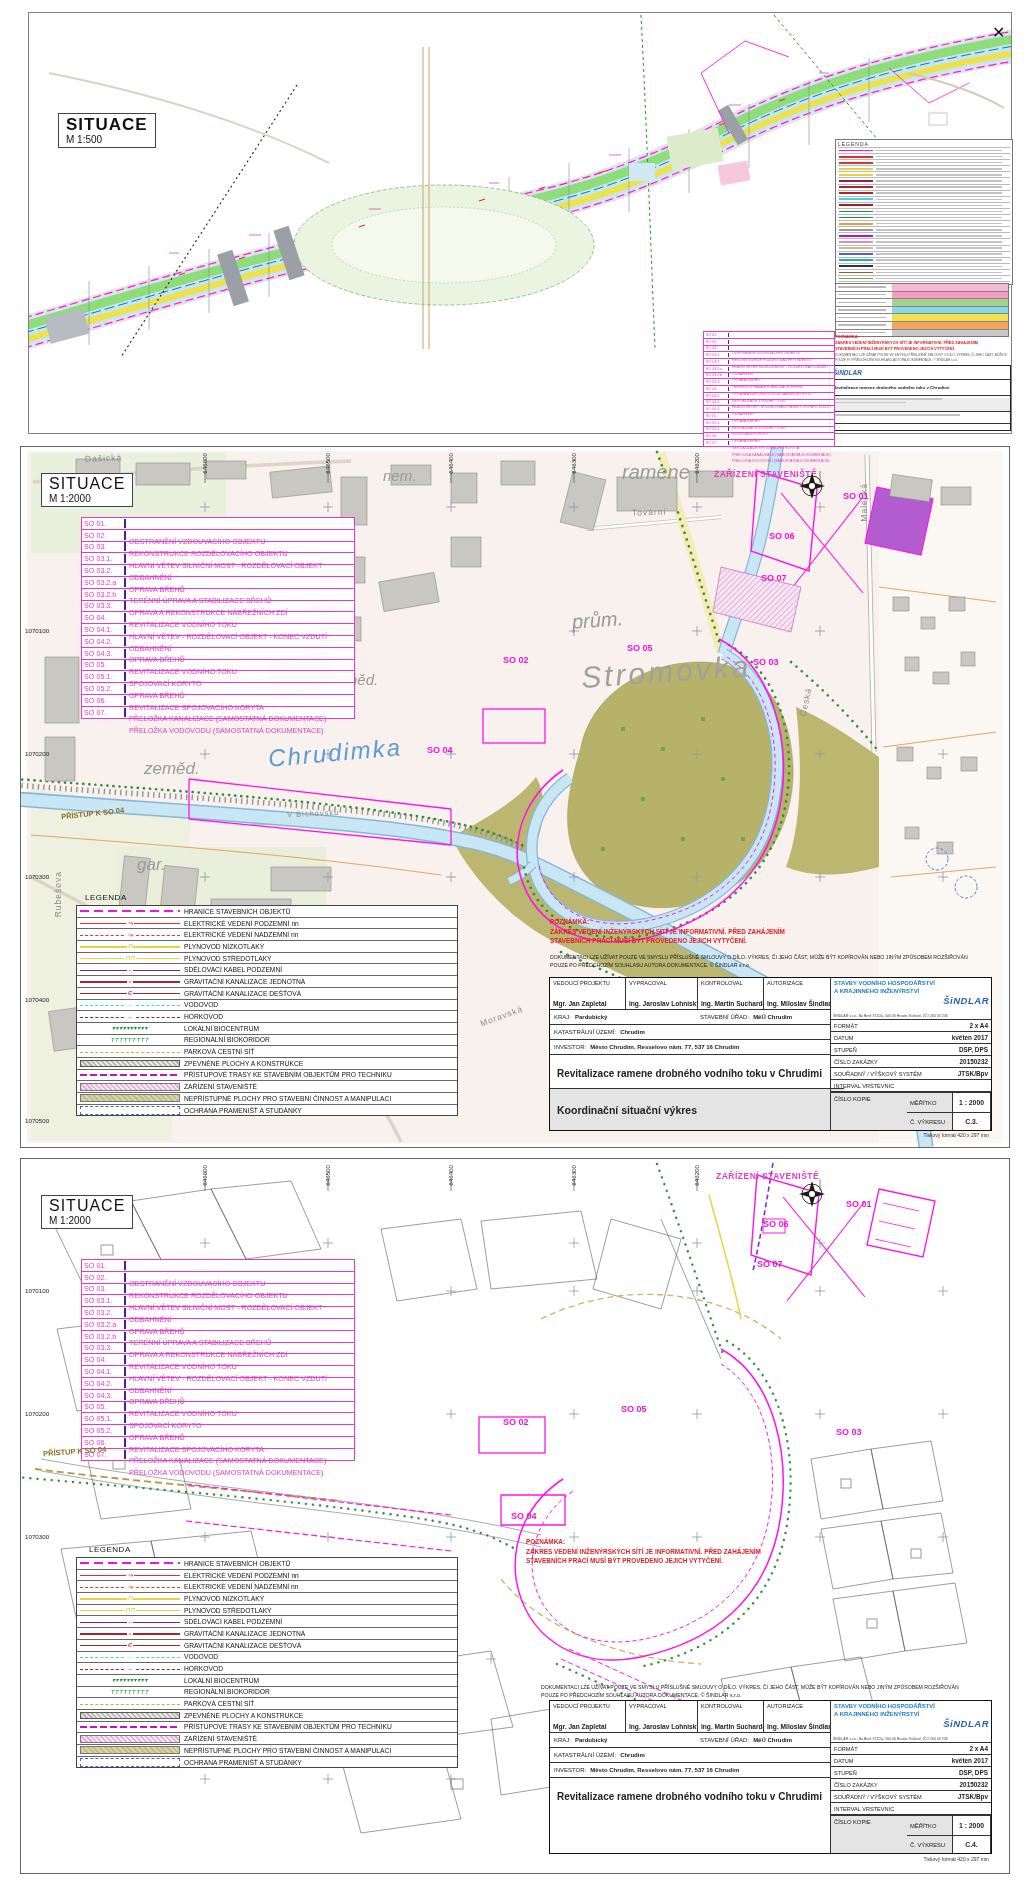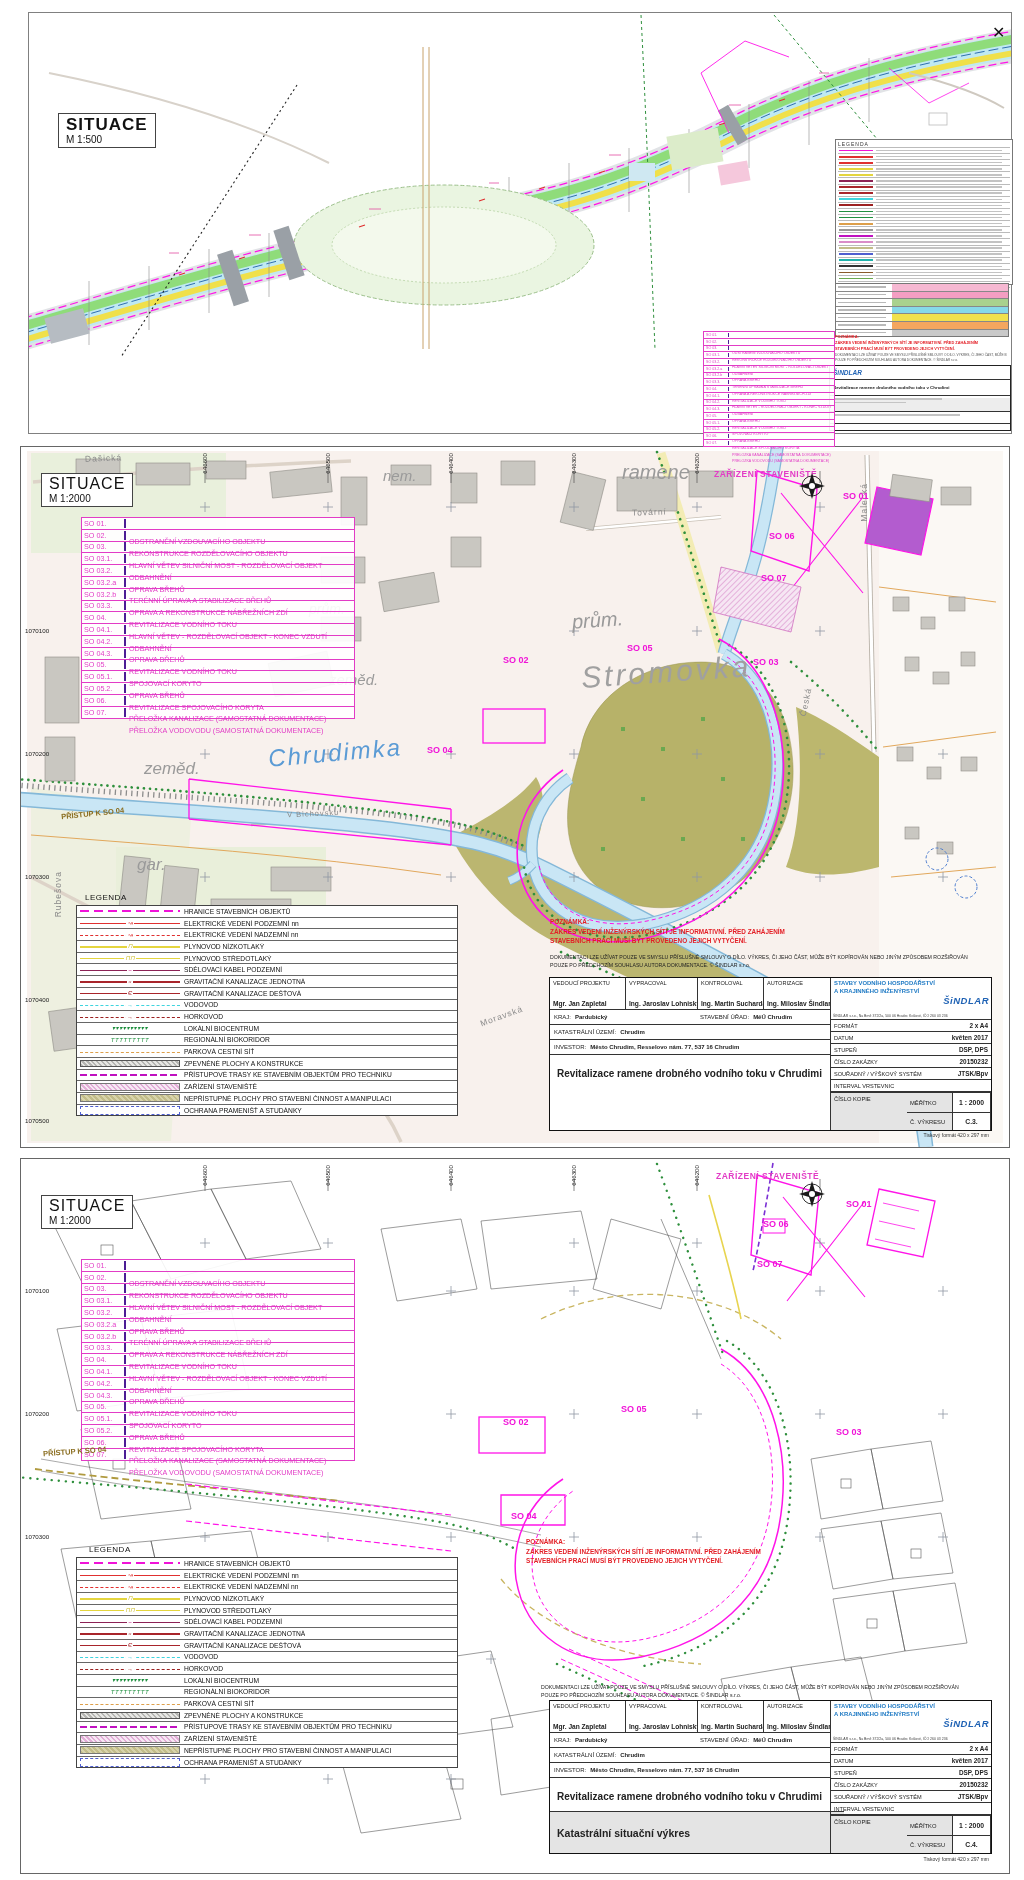--- a/index.html
+++ b/index.html
@@ -807,20 +807,21 @@
       </div>
       <div class="tb-row">
         <span>KATASTRÁLNÍ ÚZEMÍ:</span>
           <b>Chrudim</b>
       </div>
       <div class="tb-row">
         <span>INVESTOR:</span>
           <b>Město Chrudim, Resselovo nám. 77, 537 16 Chrudim</b>
       </div>
       <div class="tb-project">Revitalizace ramene drobného vodního toku v Chrudimi</div>
+      <div class="tb-drawing">Koordinační situační výkres</div>
     </div>
     <div class="tb-right">
       <div class="tb-company">
         <span class="c1">STAVBY VODNÍHO HOSPODÁŘSTVÍ</span>
         <span class="c1">A KRAJINNÉHO INŽENÝRSTVÍ</span>
         <span class="tb-flag"><span class="w1"></span><span class="w2"></span></span>
         <span class="tb-brand">ŠiNDLAR</span>
         <span class="tb-addr">ŠINDLAR s.r.o., Na Brně 372/2a, 500 06 Hradec Králové, IČO 260 03 236</span>
       </div>
       <div class="tb-fields">
@@ -1175,21 +1176,20 @@
       </div>
       <div class="tb-row">
         <span>KATASTRÁLNÍ ÚZEMÍ:</span>
           <b>Chrudim</b>
       </div>
       <div class="tb-row">
         <span>INVESTOR:</span>
           <b>Město Chrudim, Resselovo nám. 77, 537 16 Chrudim</b>
       </div>
       <div class="tb-project">Revitalizace ramene drobného vodního toku v Chrudimi</div>
-      <div class="tb-drawing">Katastrální situační výkres</div>
     </div>
     <div class="tb-right">
       <div class="tb-company">
         <span class="c1">STAVBY VODNÍHO HOSPODÁŘSTVÍ</span>
         <span class="c1">A KRAJINNÉHO INŽENÝRSTVÍ</span>
         <span class="tb-flag"><span class="w1"></span><span class="w2"></span></span>
         <span class="tb-brand">ŠiNDLAR</span>
         <span class="tb-addr">ŠINDLAR s.r.o., Na Brně 372/2a, 500 06 Hradec Králové, IČO 260 03 236</span>
       </div>
       <div class="tb-fields">

